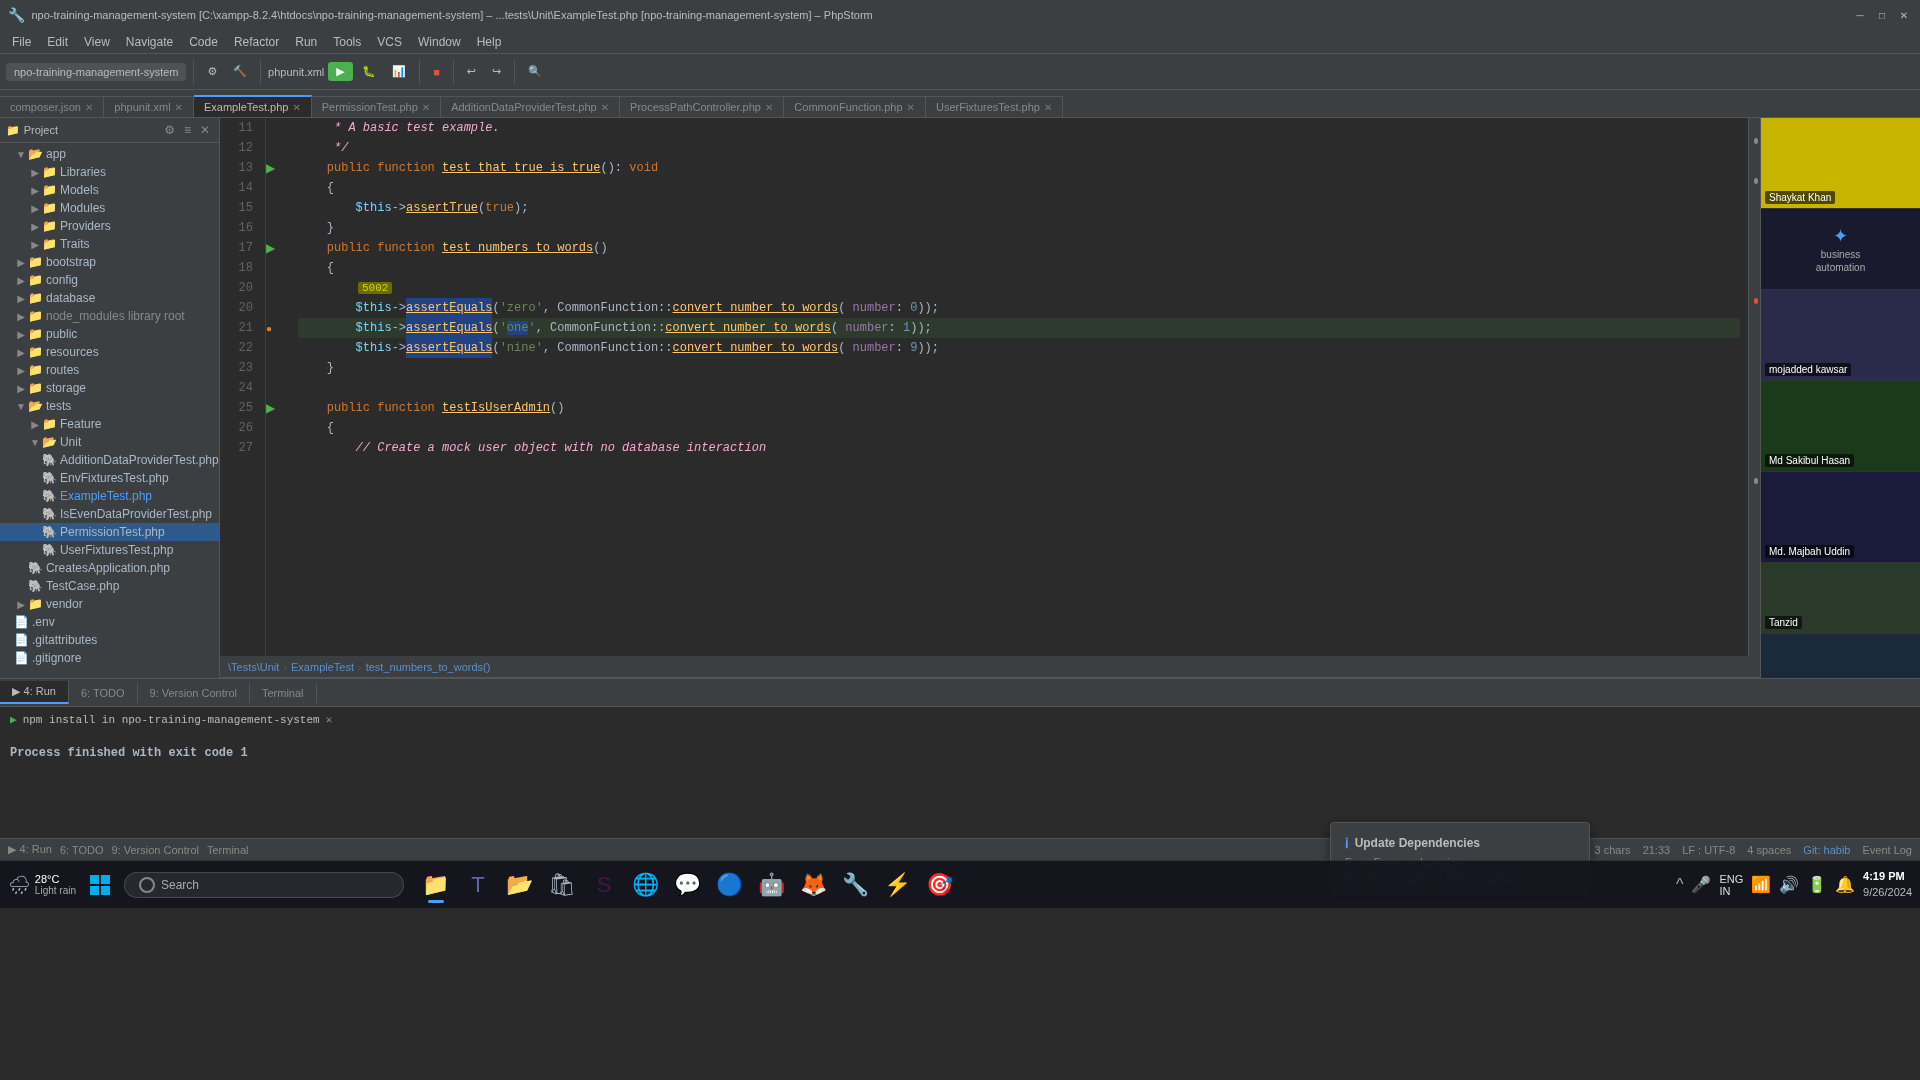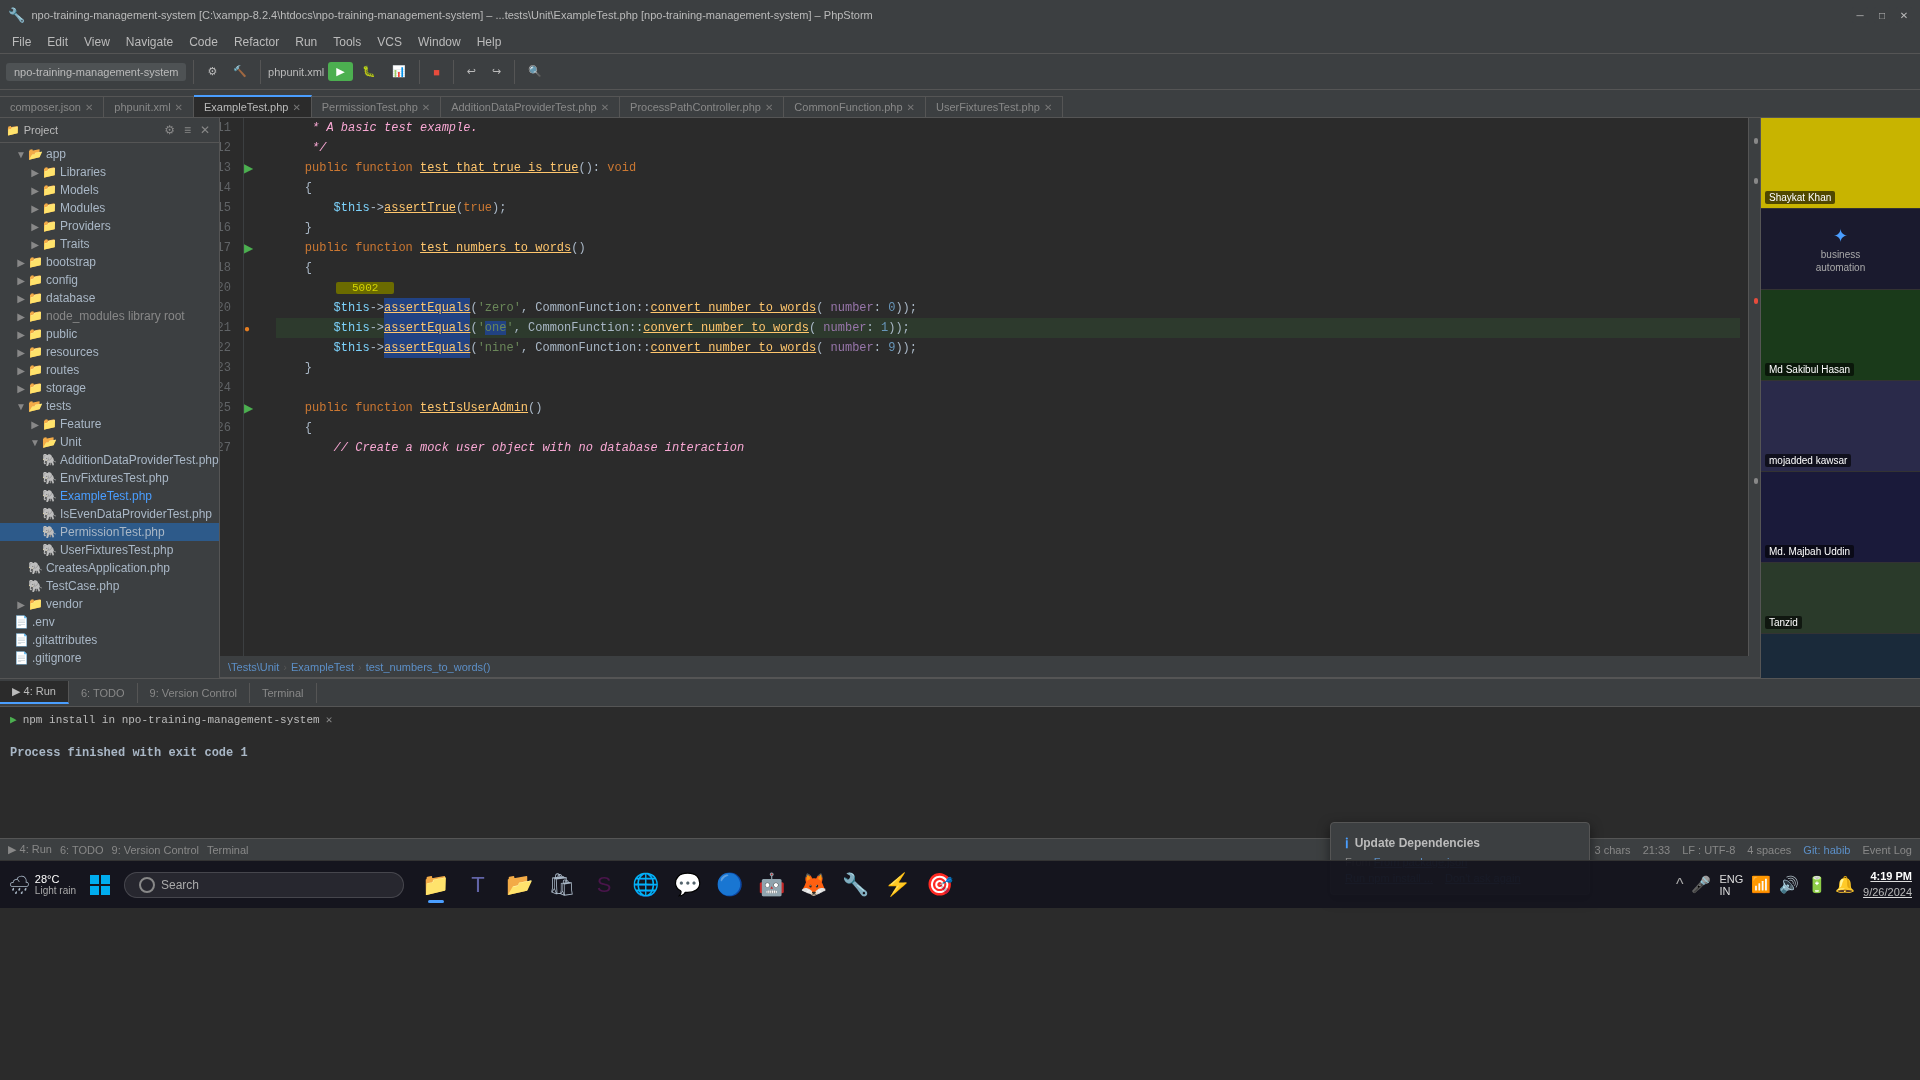--- a/index.html
+++ b/index.html
@@ -39,35 +39,35 @@
     .tree-item.selected { background: #2d5a8a; }
     .tree-indent { display: inline-block; }
     .tree-arrow { color: #888; font-size: 10px; width: 14px; text-align: center; }
     .folder-icon { color: #d4a017; margin-right: 3px; }
     .file-icon { color: #888; margin-right: 3px; }
     .php-icon { color: #aaa; margin-right: 3px; }
 
     
     .editor-area { flex: 1; display: flex; flex-direction: column; background: #2b2b2b; overflow: hidden; }
     .code-container { display: flex; flex: 1; overflow: hidden; }
-    .line-numbers { width: 24px; background: #2b2b2b; border-right: 1px solid #3c3f41; padding: 0; color: #606366; font-family: 'Courier New', monospace; font-size: 12px; line-height: 20px; text-align: left; padding-right: 6px; user-select: none; }
+    .line-numbers { width: 46px; background: #2b2b2b; border-right: 1px solid #3c3f41; padding: 0; color: #606366; font-family: 'Courier New', monospace; font-size: 12px; line-height: 20px; text-align: left; padding-right: 6px; user-select: none; }
     .line-number { height: 20px; display: flex; align-items: center; justify-content: flex-end; padding-right: 6px; }
     .code-content { flex: 1; overflow: auto; font-family: 'Courier New', monospace; font-size: 12px; line-height: 20px; padding: 0 8px; }
     .code-line { height: 20px; white-space: pre; display: flex; align-items: center; }
 
     
     .kw { color: #cc7832; }
     .fn-name { color: #ffc66d; text-decoration: underline; }
     .str { color: #6a8759; }
     .cls { color: #a9b7c6; }
     .comment { color: #f9a8d4; font-style: italic; }
     .num { color: #6897bb; }
     .punct { color: #a9b7c6; }
     .this-kw { color: #7dd3fc; }
-    .badge-num { background: #6b6b00; color: #d4d400; border-radius: 2px; padding: 0 16px; font-size: 11px; }
+    .badge-num { background: #6b6b00; color: #d4d400; border-radius: 2px; padding: 0 4px; font-size: 11px; }
 
     
     .breadcrumb { height: 22px; background: #3c3f41; border-bottom: 1px solid #555; display: flex; align-items: center; padding: 0 8px; font-size: 11px; color: #888; gap: 4px; }
     .breadcrumb-sep { color: #555; }
     .breadcrumb-link { color: #5c8fc7; cursor: pointer; }
 
     
     .bottom-panel { height: 160px; background: #2b2b2b; border-top: 1px solid #555; display: flex; flex-direction: column; }
     .bottom-tabs { height: 28px; background: #3c3f41; display: flex; align-items: center; border-bottom: 1px solid #555; }
     .bottom-tab { padding: 4px 12px; font-size: 11px; color: #888; cursor: pointer; border-right: 1px solid #555; }
@@ -97,21 +97,21 @@
     .business-logo { background: #1a1a2e; display: flex; flex-direction: column; align-items: center; justify-content: center; gap: 2px; }
 
     
     .taskbar { height: 48px; background: rgba(20,20,30,0.95); border-top: 1px solid #333; display: flex; align-items: center; padding: 0 8px; gap: 4px; position: relative; }
     .taskbar-start { width: 40px; height: 40px; display: flex; align-items: center; justify-content: center; cursor: pointer; border-radius: 4px; }
     .taskbar-search { display: flex; align-items: center; background: rgba(255,255,255,0.08); border: 1px solid rgba(255,255,255,0.15); border-radius: 20px; padding: 4px 14px; gap: 6px; cursor: pointer; width: 280px; }
     .taskbar-apps { display: flex; align-items: center; gap: 2px; margin-left: 8px; }
     .taskbar-app { width: 40px; height: 40px; display: flex; align-items: center; justify-content: center; cursor: pointer; border-radius: 4px; position: relative; }
     .taskbar-app.active::after { content: ''; position: absolute; bottom: 2px; left: 50%; transform: translateX(-50%); width: 16px; height: 3px; background: #4a9eff; border-radius: 2px; }
     .taskbar-right { margin-left: auto; display: flex; align-items: center; gap: 8px; color: #ddd; font-size: 11px; }
-    .taskbar-clock { text-align: right; line-height: 1.4; text-decoration: underline; }
+    .taskbar-clock { text-align: left; line-height: 1.4; }
     .weather-widget { display: flex; align-items: center; gap: 4px; }
     .run-btn-green { background: #4CAF50; color: white; border: none; border-radius: 3px; padding: 3px 8px; cursor: pointer; font-size: 11px; display: flex; align-items: center; gap: 3px; }
 
     
     .code-content::-webkit-scrollbar { width: 8px; height: 8px; }
     .code-content::-webkit-scrollbar-track { background: #3c3f41; }
     .code-content::-webkit-scrollbar-thumb { background: #606366; border-radius: 4px; }
   </style>
 </head>
 <body>
@@ -506,27 +506,27 @@
 
     <div class="video-participant">
       <div class="video-frame business-logo" style="height:80px;">
         <span style="color:#4a9eff;font-size:18px;">✦</span>
         <span style="color:#aaa;font-size:10px;">business</span>
         <span style="color:#aaa;font-size:10px;">automation</span>
       </div>
     </div>
 
     <div class="video-participant">
+      <div class="video-frame" style="background:#2a2a4a;height:90px;"></div>
+      <div class="participant-label">mojadded kawsar</div>
+    </div>
+
+    <div class="video-participant">
       <div class="video-frame" style="background:#1a3a1a;height:90px;"></div>
       <div class="participant-label">Md Sakibul Hasan</div>
-    </div>
-
-    <div class="video-participant">
-      <div class="video-frame" style="background:#2a2a4a;height:90px;"></div>
-      <div class="participant-label">mojadded kawsar</div>
     </div>
 
     <div class="video-participant">
       <div class="video-frame" style="background:#1a1a3a;height:90px;"></div>
       <div class="participant-label">Md. Majbah Uddin</div>
     </div>
 
     <div class="video-participant">
       <div class="video-frame" style="background:#2a3a2a;height:70px;"></div>
       <div class="participant-label">Tanzid</div>

